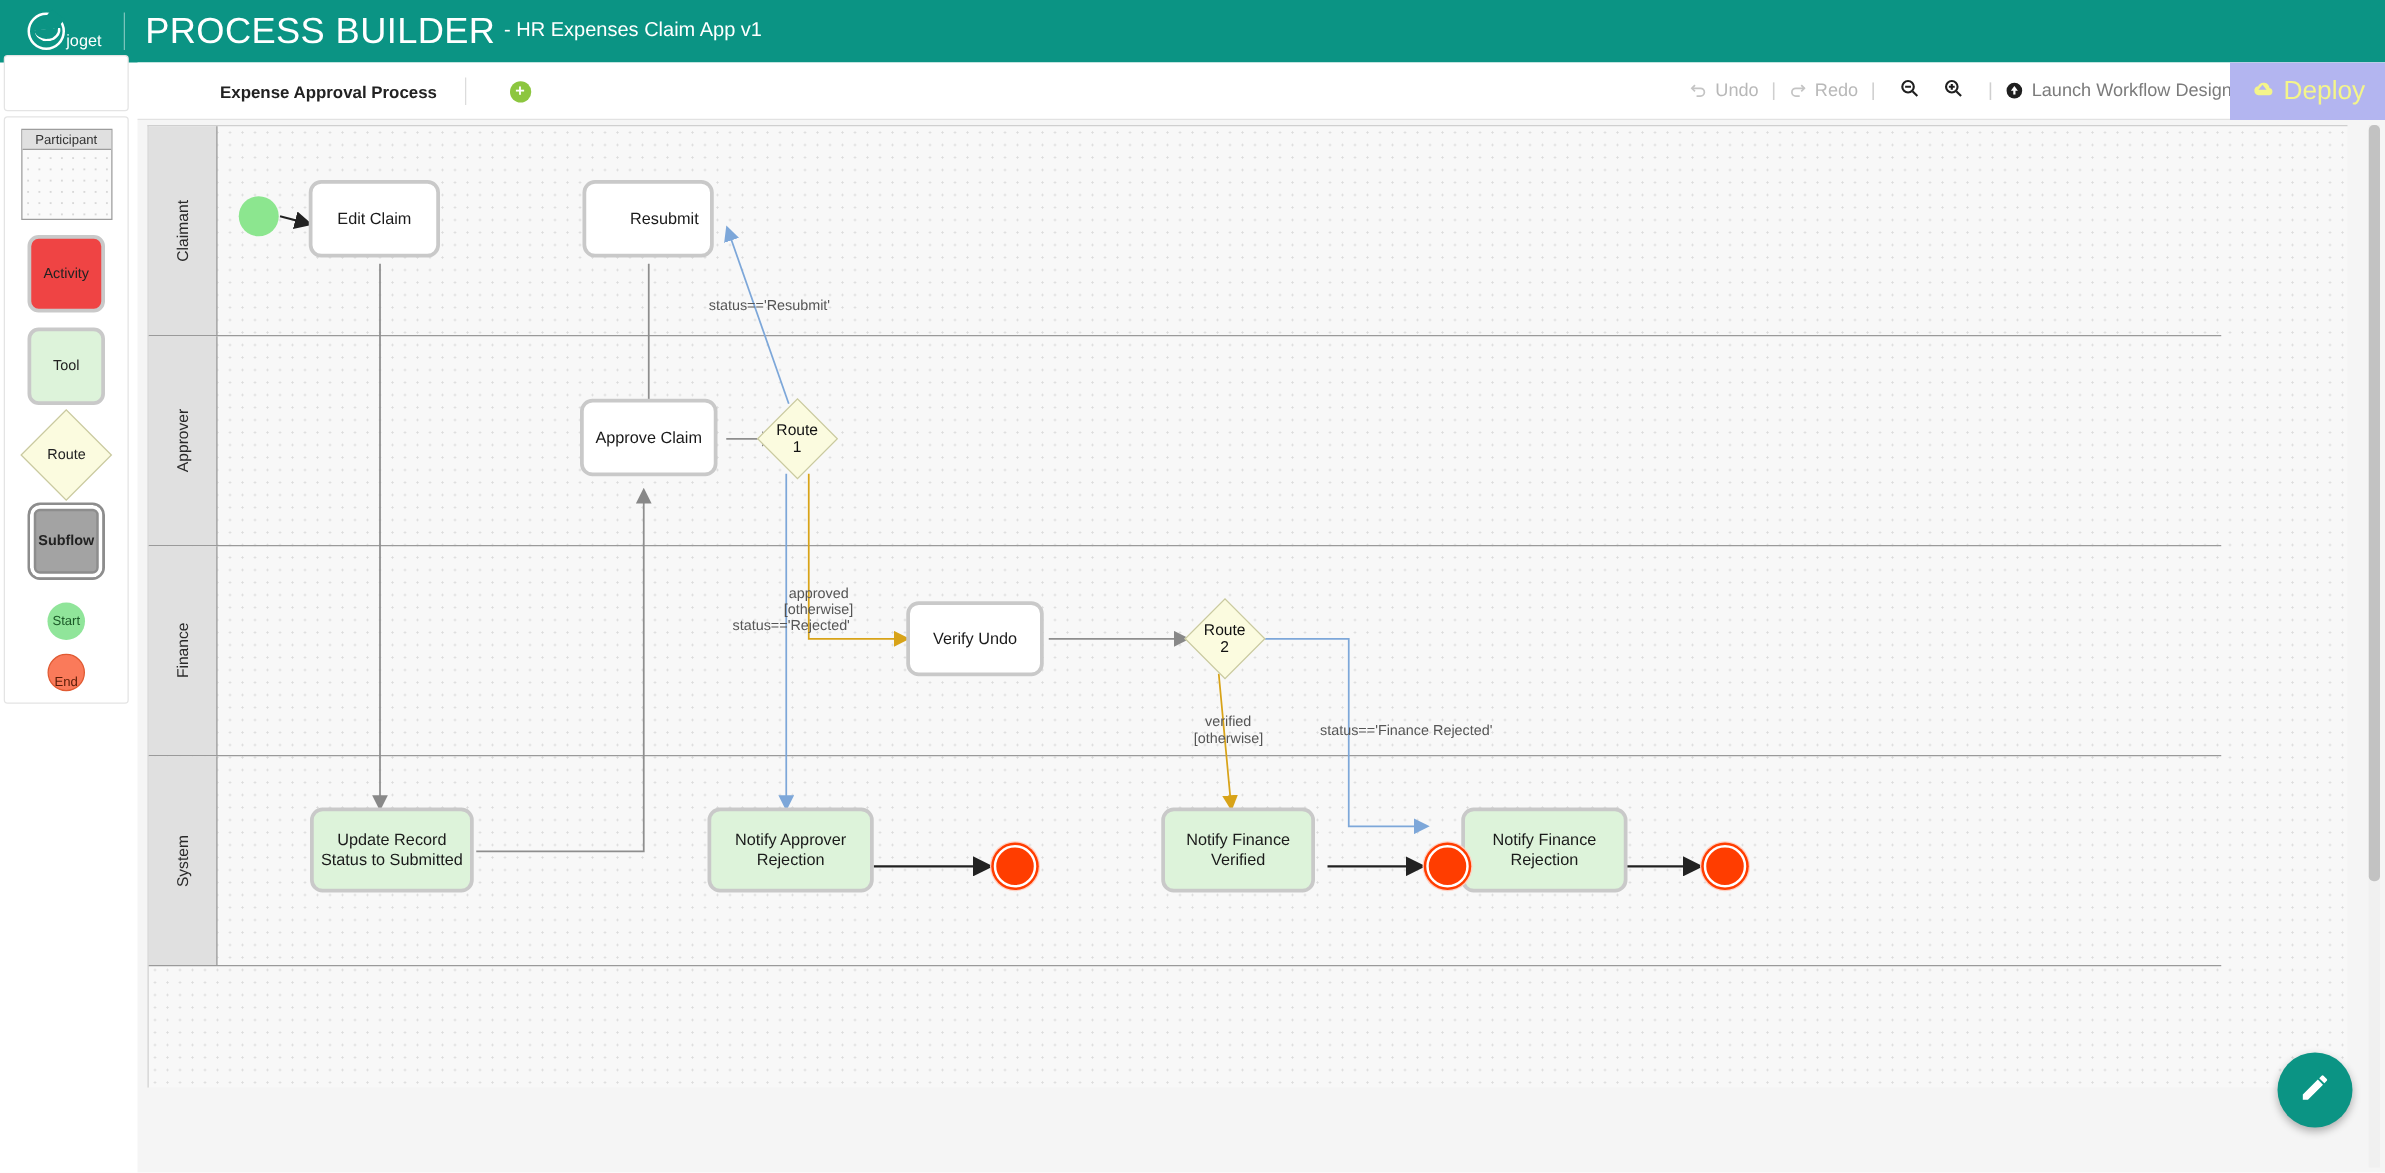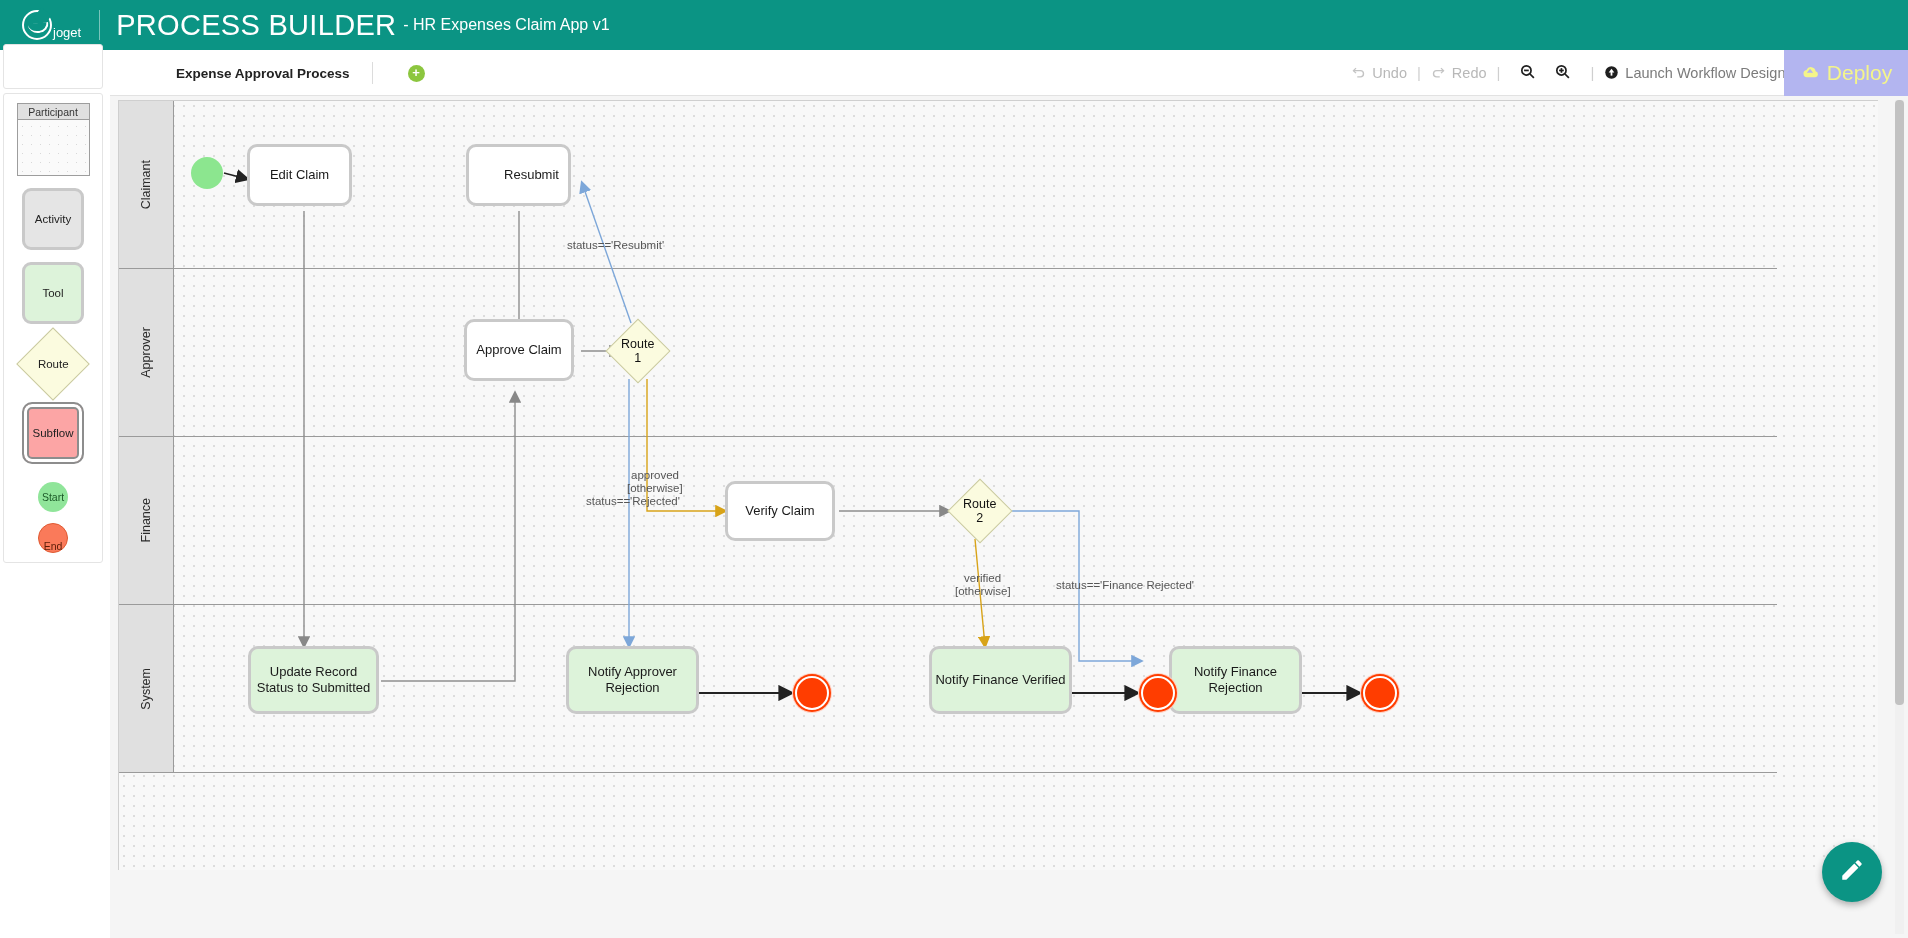--- a/index.html
+++ b/index.html
@@ -88,23 +88,23 @@
   }
   .pal-participant .pp-head {
     height:16px; background:#e0e0e0; border-bottom:1px solid #9d9d9d;
     font-size:10.5px; color:#333; text-align:center; line-height:16px;
   }
   .pal-activity, .pal-tool, .pal-subflow {
     width:62px; height:62px; margin-top:12px; border-radius:9px;
     display:flex; align-items:center; justify-content:center;
     font-size:11.5px; color:#222;
   }
-  .pal-activity { background:#e5e5e5; border:3px solid #c9c9c9; }
+  .pal-activity { background:#ef4444; border:3px solid #c9c9c9; }
   .pal-tool { background:#ddf3da; border:3px solid #c9c9c9; }
-  .pal-subflow { background:#fca5a5; border:2px solid #8d8d8d; box-shadow: inset 0 0 0 3px #fff, inset 0 0 0 5px #8d8d8d; border-radius:10px;}
+  .pal-subflow { background:#a3a3a3; border:2px solid #8d8d8d; box-shadow: inset 0 0 0 3px #fff, inset 0 0 0 5px #8d8d8d; border-radius:10px;font-weight:bold;}
   .pal-route {
     width:52px;height:52px;margin-top:14px;background:#fbfbdf;border:1px solid #c9c9a0;
     transform:rotate(45deg); display:flex;align-items:center;justify-content:center;
   }
   .pal-route span { transform:rotate(-45deg); font-size:11.5px; color:#222; }
   .pal-start {
     width:30px;height:30px;border-radius:50%;background:#90e59a;margin-top:18px;
     display:flex;align-items:center;justify-content:center;font-size:10.5px;color:#1c5a28;
   }
   .pal-end {
@@ -368,32 +368,32 @@
 
     <div class="node" style="left:347px; top:43px; width:105px; height:62px;padding-left:26px;">Resubmit</div>
 
     <div class="node" style="left:345px; top:218px; width:110px; height:62px;">Approve Claim</div>
 
     <div class="route" style="left:496px; top:227px;">
       <span>Route
 1</span>
     </div>
 
-    <div class="node" style="left:606px; top:380px; width:110px; height:60px;">Verify Claim</div>
+    <div class="node" style="left:606px; top:380px; width:110px; height:60px;">Verify Undo</div>
 
     <div class="route" style="left:838px; top:387px;">
       <span>Route
 2</span>
     </div>
 
     <div class="node tool" style="left:129px; top:545px; width:131px; height:68px;">Update Record Status to Submitted</div>
 
     <div class="node tool" style="left:447px; top:545px; width:133px; height:68px;">Notify Approver Rejection</div>
 
-    <div class="node tool" style="left:810px; top:545px; width:143px; height:68px;">Notify Finance Verified</div>
+    <div class="node tool" style="left:810px; top:545px; width:123px; height:68px;">Notify Finance Verified</div>
 
     <div class="node tool" style="left:1050px; top:545px; width:133px; height:68px;">Notify Finance Rejection</div>
 
     <div class="end-node" style="left:676px; top:575px;"></div>
     <div class="end-node" style="left:1022px; top:575px;"></div>
     <div class="end-node" style="left:1244px; top:575px;"></div>
 
     <div class="edge-label" style="left:448px; top:138px;">status=='Resubmit'</div>
     <div class="edge-label" style="left:512px; top:368px;">approved</div>
     <div class="edge-label" style="left:508px; top:381px;">[otherwise]</div>

